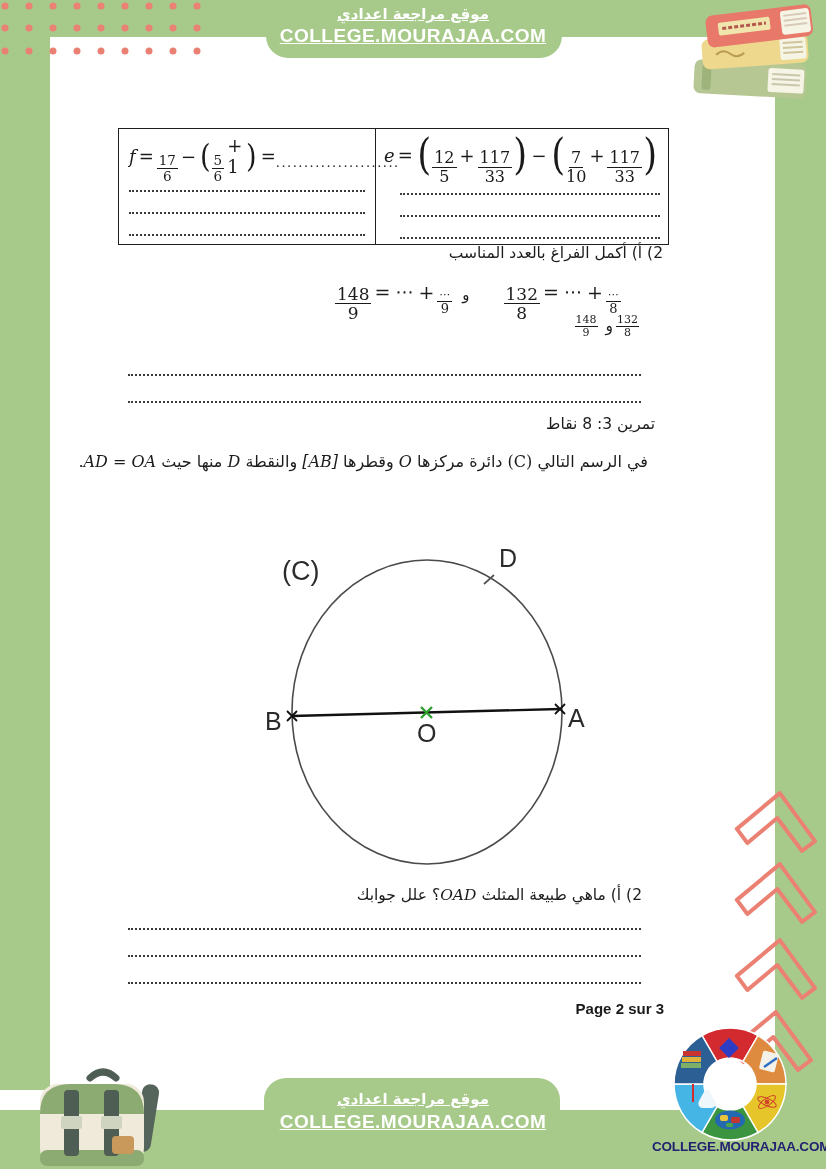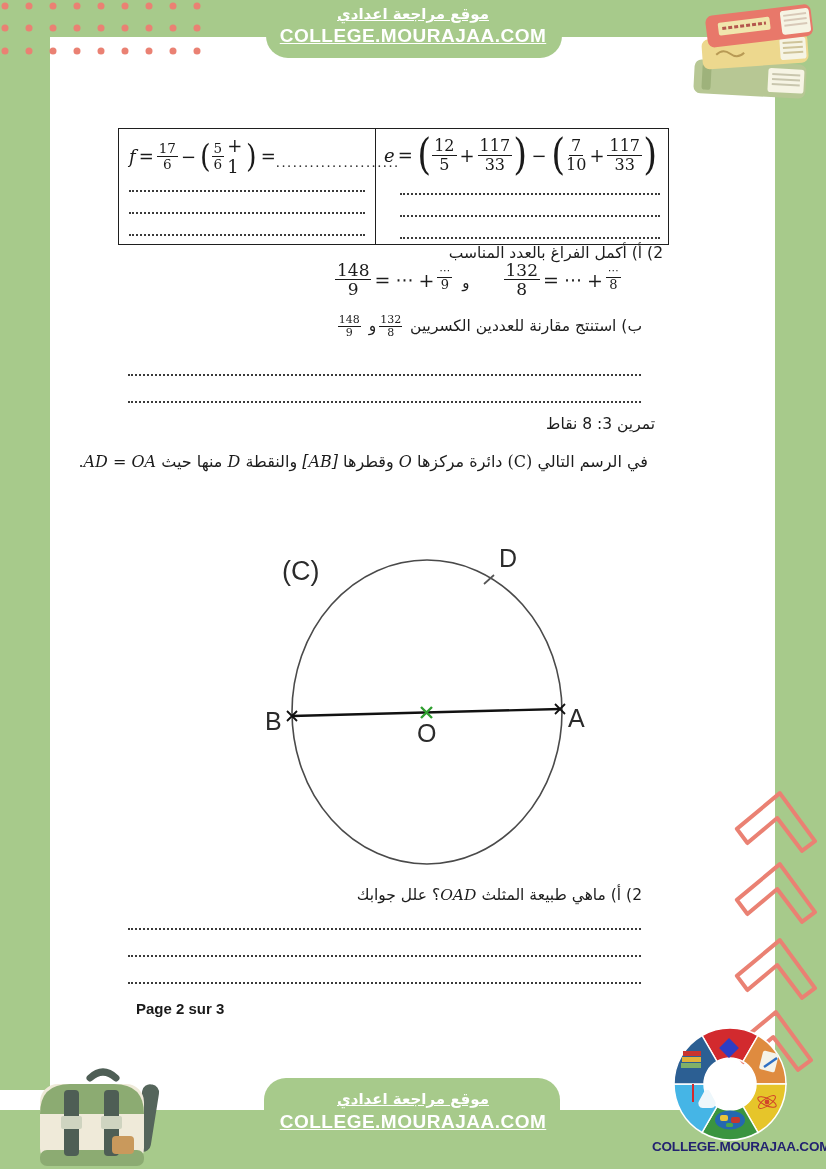--- a/index.html
+++ b/index.html
@@ -35,21 +35,21 @@
        box-sizing:border-box;display:flex;background:#fff;}
   .cell-left{width:257px;border-right:1.3px solid #1f1f1f;box-sizing:border-box;padding:7px 10px 0 10px;}
   .cell-right{flex:1;padding:2px 8px 0 8px;}
 
   .mrow{display:flex;align-items:center;font-family:"DejaVu Serif",serif;font-size:18px;color:#1a1a1a;}
   .mrow-l{height:40px;}
   .mrow-r{height:48px;}
   .mop{margin:0 3px;}
   .frac{display:inline-flex;flex-direction:column;align-items:center;line-height:1.08;
         font-family:"DejaVu Serif",serif;font-style:normal;}
-  .frac .num{border-bottom:1.4px solid #1a1a1a;padding:0 2px;}
+  .frac .num{border-bottom:1.4px solid #1a1a1a;padding:0 2px;margin-top:24px;}
   .f13{font-size:13.5px;} .f14{font-size:16px;} .f17{font-size:17px;} .f11{font-size:11px;}
   .paren{font-family:"DejaVu Serif",serif;font-weight:300;line-height:.9;transform:scaleX(.85);}
   .p32{font-size:32px;} .p42{font-size:42px;}
   .dotfill{font-size:13px;letter-spacing:1.5px;align-self:flex-end;padding-bottom:6px;color:#2a2a2a;}
 
   .dotline{height:2px;border-bottom:2.2px dotted #3a3a3a;}
   .cell-left .dotline{margin:12px 0 18px 0;}
   .cell-left .dotline + .dotline{margin-top:0;}
   .cell-right .dotline{margin:12px 0 18px 16px;}
   .cell-right .dotline + .dotline{margin-top:0;}
@@ -58,21 +58,21 @@
   .eqrow{position:absolute;left:335px;top:261px;display:flex;align-items:center;direction:ltr;
          font-family:"DejaVu Serif",serif;font-size:19px;}
   .eqg{display:flex;align-items:center;}
   .waw{font-family:"DejaVu Sans",sans-serif;font-size:15px;margin:6px 34px 0 10px;}
   .blank-mid{font-size:18px;margin:0 2px;}
   .sfrac{display:inline-flex;flex-direction:column;align-items:center;vertical-align:middle;
          direction:ltr;unicode-bidi:isolate;font-family:"DejaVu Serif",serif;font-size:11px;
          line-height:1.1;margin:0 3px;}
   .sfrac .num{border-bottom:1px solid #1a1a1a;padding:0 1px;}
 
-  .pagenum{position:absolute;left:136px;top:1000px;width:536px;text-align:left;font-weight:bold;
+  .pagenum{position:absolute;left:128px;top:1000px;width:536px;text-align:right;font-weight:bold;
            font-size:15px;font-family:"Liberation Sans","DejaVu Sans",sans-serif;color:#1a1a1a;}
   .logo-caption{position:absolute;left:652px;top:1139px;width:168px;text-align:center;
                 font-family:"Liberation Sans","DejaVu Sans",sans-serif;font-weight:800;
                 font-size:13.5px;color:#232270;letter-spacing:-.2px;white-space:nowrap;}
 </style>
 </head>
 <body>
 
 <div class="page">
 
@@ -224,21 +224,20 @@
       <span class="blank-mid">⋯</span>
       <span class="mop">+</span>
       <span class="frac f11" style="margin-top:-2px;">
           <span class="num">⋯</span>
           <span style="font-size:13px;">8</span>
         </span>
     </span>
   </div>
 
   <div class="ar" style="right:184px;top:314px;">
-    <span>ب) استنتج مقارنة للعددين الكسريين</span>
     <span class="sfrac">
         <span class="num">132</span>
         <span>8</span>
       </span><span>و</span>
     <span class="sfrac">
         <span class="num">148</span>
         <span>9</span>
       </span>
   </div>
 

